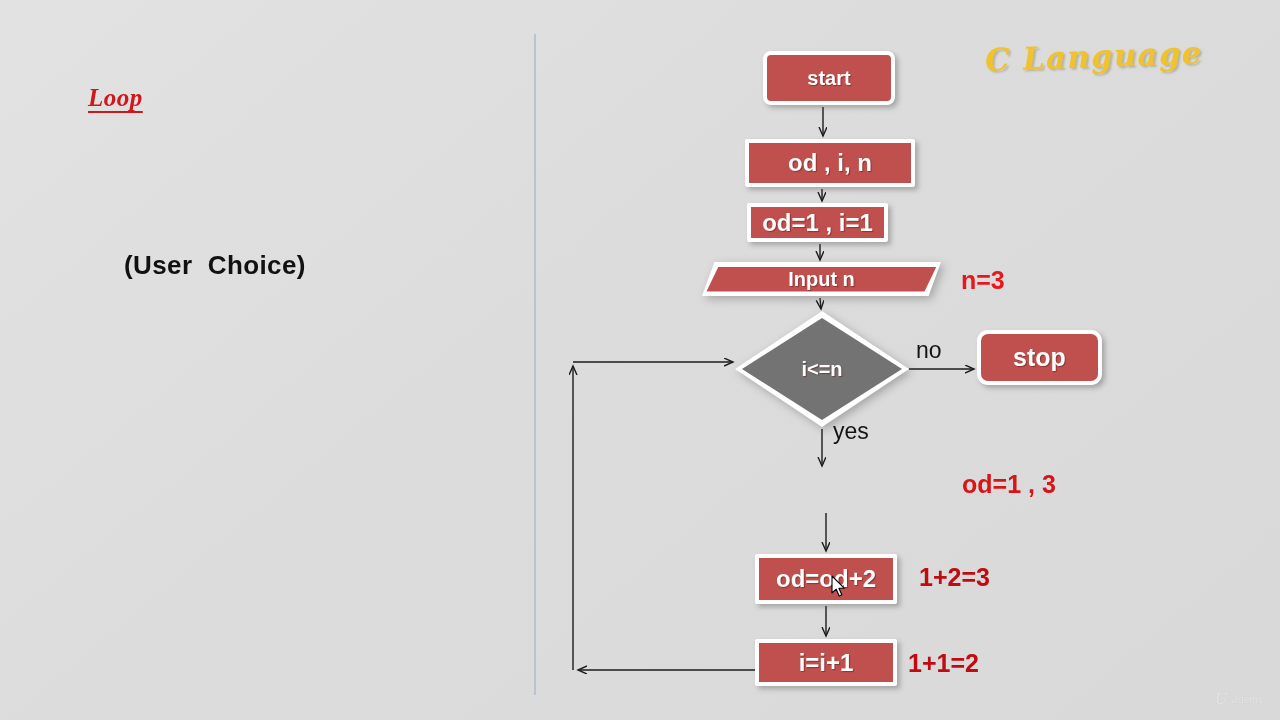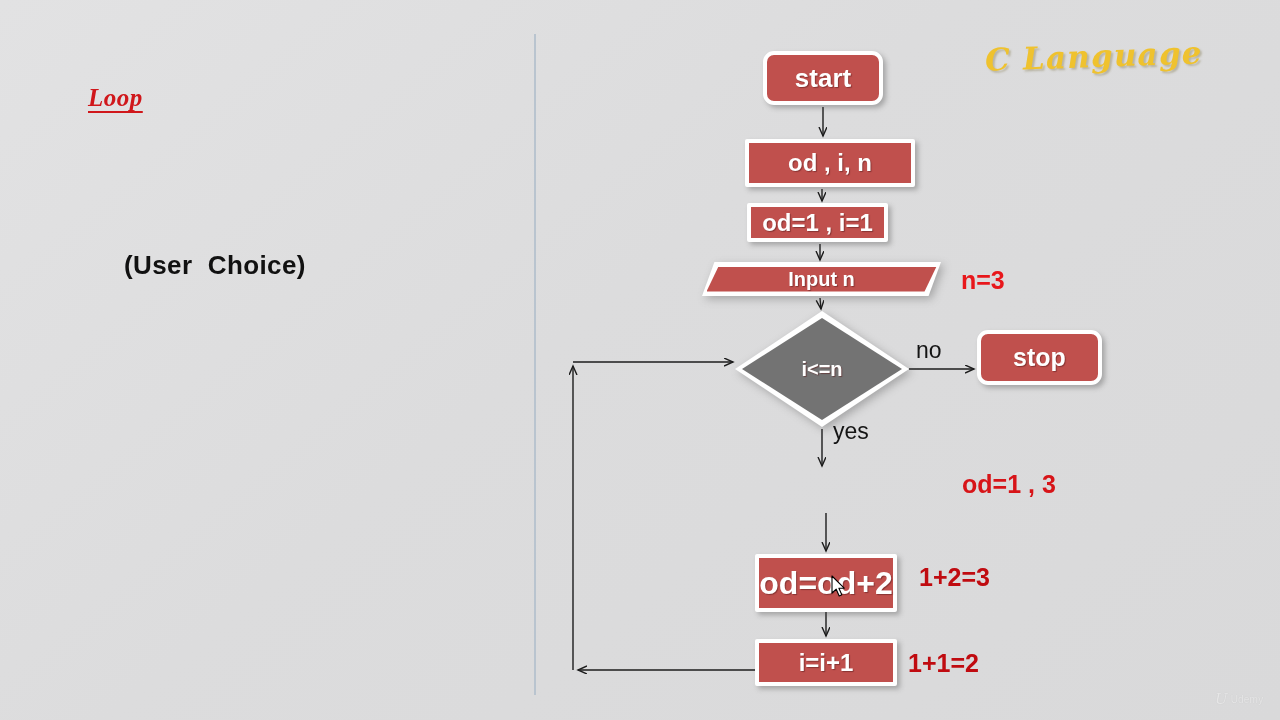--- a/index.html
+++ b/index.html
@@ -92,27 +92,27 @@
     box-sizing: border-box;
     border: 4px solid #ffffff;
     box-shadow: 3px 3px 5px rgba(80,80,80,0.38);
     text-shadow: 1px 1px 1px rgba(90,30,30,0.55);
     white-space: pre;
   }
   .node.rounded { border-radius: 11px; }
   .node.rect { border-radius: 2px; }
 
   
-  #node-start { left: 763px; top: 51px;  width: 120px; height: 54px; font-size: 26px; }
+  #node-start { left: 763px; top: 51px;  width: 132px; height: 54px; font-size: 20px; border-radius: 8px; }
   #node-stop  { left: 977px; top: 330px; width: 125px; height: 55px; font-size: 25px; }
 
   
   #node-decl  { left: 745px; top: 139px; width: 170px; height: 48px; font-size: 24px; }
   #node-init  { left: 747px; top: 203px; width: 141px; height: 39px; font-size: 24px; text-align: right; }
-  #node-odinc { left: 755px; top: 554px; width: 142px; height: 58px; font-size: 32px; }
+  #node-odinc { left: 755px; top: 554px; width: 142px; height: 50px; font-size: 24px; }
   #node-iinc  { left: 755px; top: 639px; width: 142px; height: 47px; font-size: 24px; }
 
   
   .io-wrap {
     position: absolute;
     filter: drop-shadow(3px 3px 4px rgba(80,80,80,0.38));
   }
   .io-outer {
     width: 100%;
     height: 100%;

